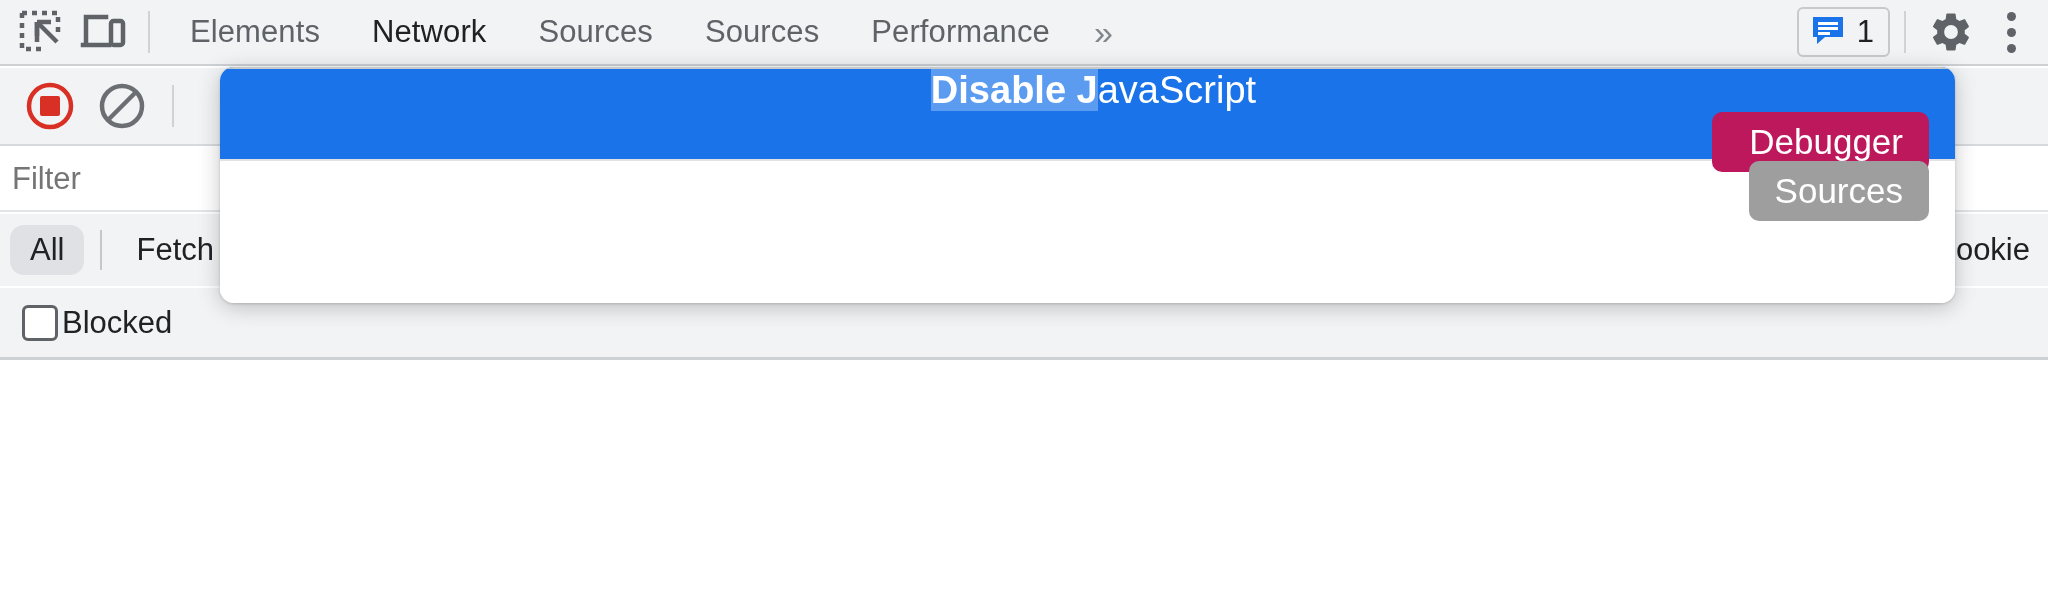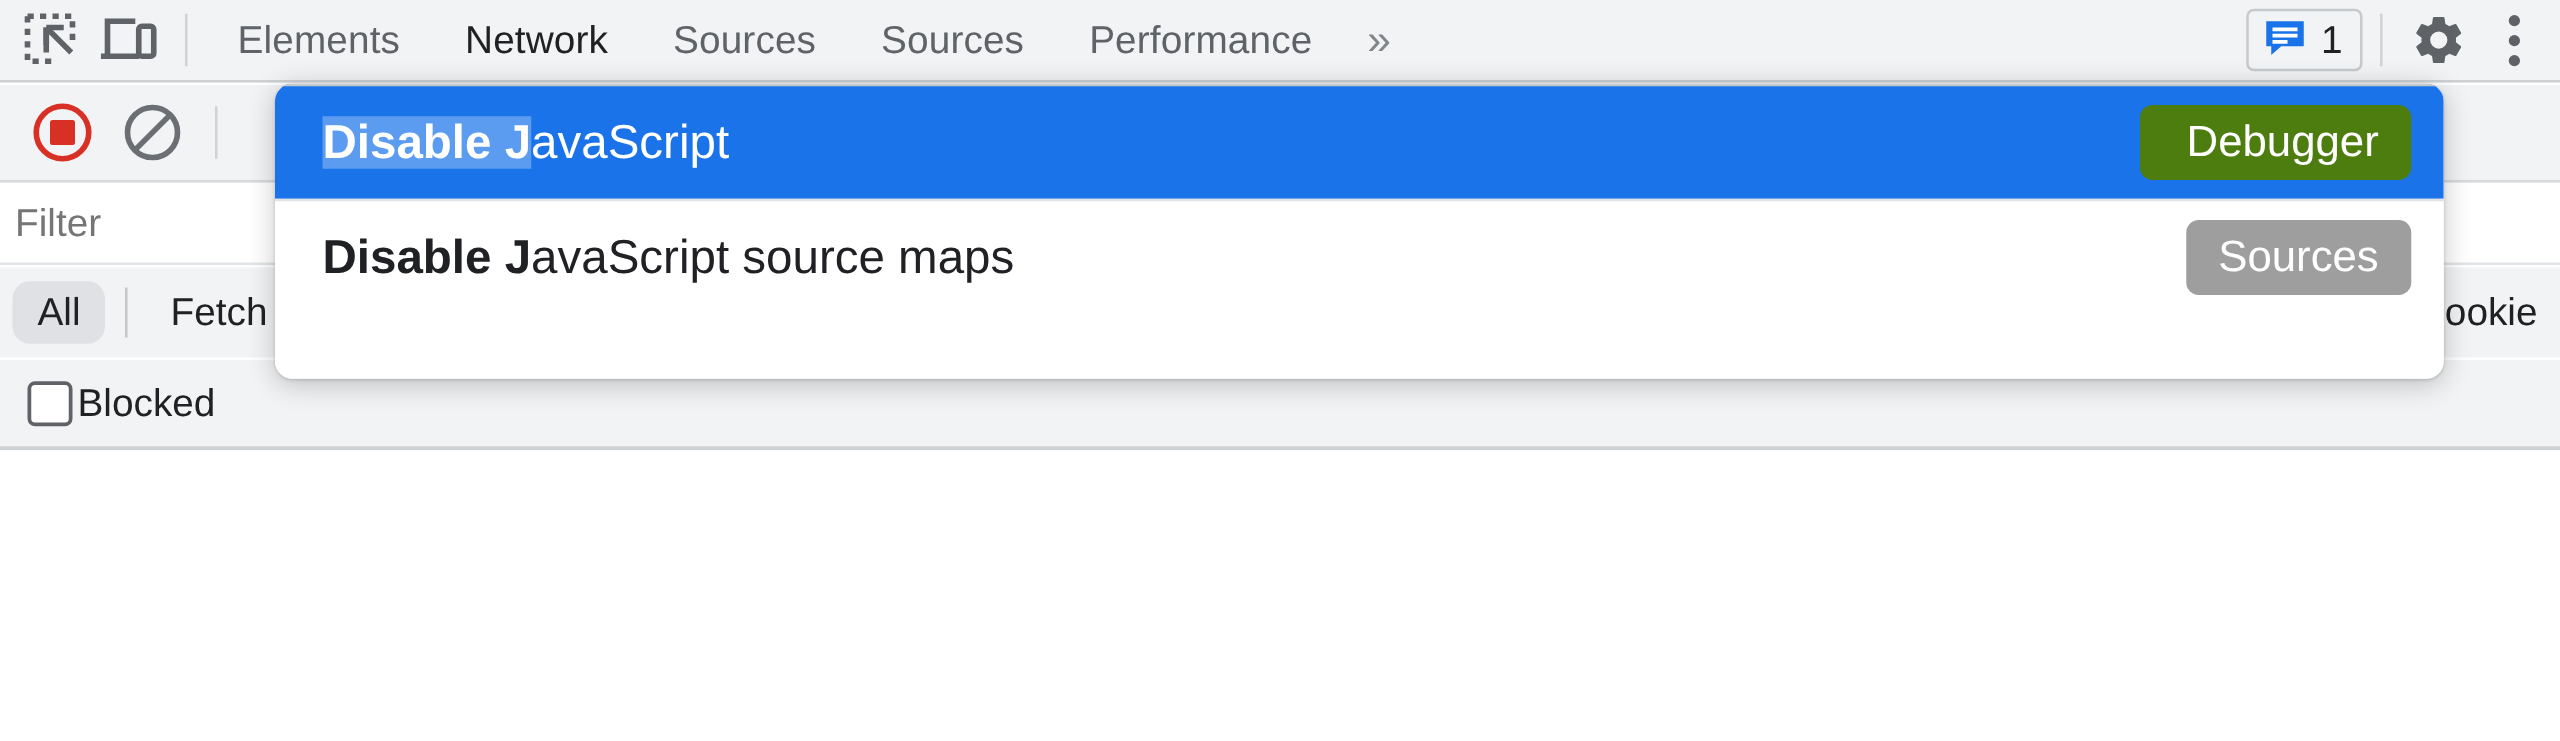--- a/index.html
+++ b/index.html
@@ -242,20 +242,21 @@
 
   .results { background: #ffffff; }
 
   .result-row {
     display: flex;
     align-items: center;
     height: 92px;
     padding: 0 26px 0 38px;
     box-sizing: border-box;
     border-top: 2px solid #e0e3e6;
+    flex-direction: column;
   }
   .result-row.selected {
     background: #1a73e8;
     border-top-color: #c6c9cc;
   }
 
   .result-title {
     font-size: 38px;
     color: #202124;
     white-space: nowrap;
@@ -270,21 +271,21 @@
   }
 
   .tag {
     margin-left: auto;
     font-size: 35px;
     color: #ffffff;
     border-radius: 10px;
     padding: 10px 26px;
     white-space: nowrap;
   }
-  .tag.debugger { background: #4d7c0f; padding-left: 37px; }
+  .tag.debugger { background: #be185d; padding-left: 37px; }
   .tag.sources  { background: #9e9e9e; }
 
   .palette-foot {
     height: 52px;
     background: #ffffff;
   }
 </style>
 </head>
 <body>
 
@@ -380,21 +381,20 @@
 
 
     <div class="results">
 
       <div class="result-row selected">
         <div class="result-title"><span class="match">Disable J</span><span>avaScript</span></div>
         <div class="tag debugger">Debugger</div>
       </div>
 
       <div class="result-row">
-        <div class="result-title"><span class="match">Disable J</span><span>avaScript source maps</span></div>
         <div class="tag sources">Sources</div>
       </div>
 
     </div>
 
     <div class="palette-foot"></div>
   </div>
 
 </div>
 

